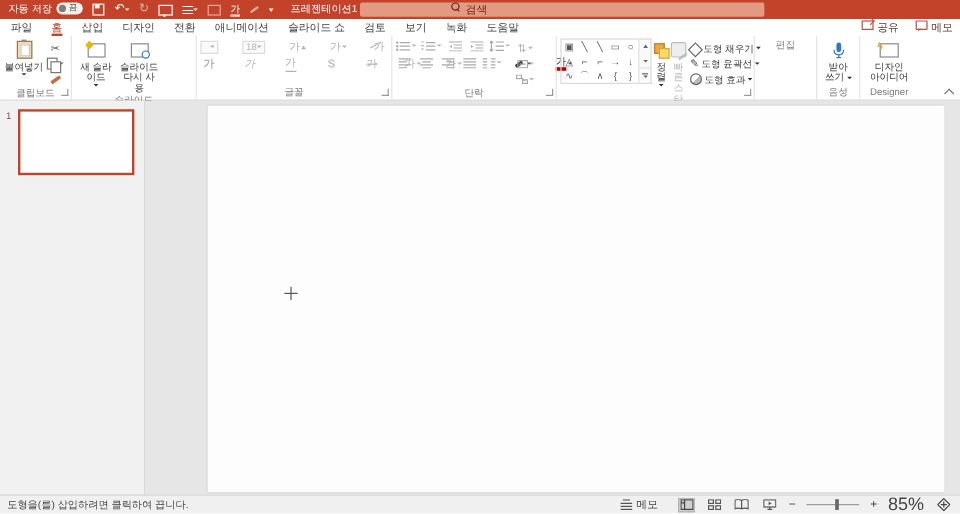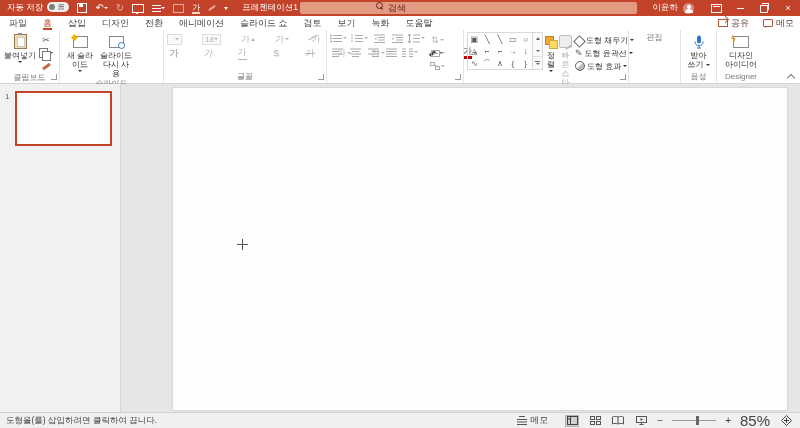--- a/index.html
+++ b/index.html
@@ -40,21 +40,21 @@
   .ic-min{width:7px;height:1px;background:#fff;}
   .ic-restore{width:6px;height:6px;border:1px solid #fff;position:relative;margin-top:1px;}
   .ic-restore:after{content:"";position:absolute;left:1px;top:-3px;width:6px;height:6px;border-top:1px solid #fff;border-right:1px solid #fff;}
 
   
   .tabrow{position:absolute;left:0;top:16px;width:800px;height:14px;background:#fff;display:flex;align-items:center;gap:16px;padding-left:9px;box-sizing:border-box;}
   .tab{font-size:9px;color:#404040;white-space:nowrap;position:relative;height:14px;line-height:14px;}
   .tab.active{color:#c2432a;}
   .tab.active:after{content:"";position:absolute;left:0;right:0;bottom:0;height:2px;background:#c2432a;}
   .tr-buttons{position:absolute;right:6px;top:16px;height:14px;display:flex;align-items:center;gap:14px;}
-  .chipbtn{display:flex;align-items:center;gap:3px;color:#5c3a32;font-size:9px;}
+  .chipbtn{display:flex;align-items:flex-start;gap:3px;color:#5c3a32;font-size:9px;}
   .ic-share{width:8px;height:6px;border:1px solid #b2543e;position:relative;}
   .ic-share:after{content:"";position:absolute;left:4px;top:-3px;width:4px;height:4px;border-top:1px solid #b2543e;border-right:1px solid #b2543e;transform:rotate(45deg);}
   .ic-comment{width:8px;height:6px;border:1px solid #b2543e;border-radius:1px;position:relative;}
   .ic-comment:after{content:"";position:absolute;left:1px;top:6px;width:0;height:0;border-top:2px solid #b2543e;border-right:3px solid transparent;}
 
   
   .ribbon{position:absolute;left:0;top:30px;width:800px;height:54px;background:#fff;border-bottom:1px solid #d5d5d5;display:flex;box-sizing:border-box;}
   .group{position:relative;display:flex;flex-direction:column;border-right:1px solid #e4e4e4;padding:2px 3px 0 3px;box-sizing:border-box;}
   .gbody{flex:1;display:flex;align-items:flex-start;gap:2px;}
   .glabel{height:12px;line-height:12px;text-align:center;font-size:8px;color:#7a7a7a;}
@@ -182,36 +182,20 @@
         </span>
       <span class="qicon">
           <span class="cd"></span>
         </span>
     </div>
     <span class="doc-title">프레젠테이션1 - PowerPoint</span>
     <div class="searchbox">
       <span class="mag"></span>
       <span>검색</span>
     </div>
-    <div class="tb-right">
-      <span class="username">이윤하</span>
-      <span class="avatar"></span>
-      <span class="winbtn">
-          <span class="ic-ribopt"></span>
-        </span>
-      <span class="winbtn">
-          <span class="ic-min"></span>
-        </span>
-      <span class="winbtn">
-          <span class="ic-restore"></span>
-        </span>
-      <span class="winbtn">
-          <span>×</span>
-        </span>
-    </div>
   </div>
 
   <div class="tabrow">
     <span class="tab">파일</span>
     <span class="tab active">홈</span>
     <span class="tab">삽입</span>
     <span class="tab">디자인</span>
     <span class="tab">전환</span>
     <span class="tab">애니메이션</span>
     <span class="tab">슬라이드 쇼</span>
@@ -425,20 +409,21 @@
           <span class="mini">
               <svg class="svgic" width="10" height="8">
                 <rect x="0.5" y="0.5" width="4" height="3" fill="none" stroke="#aaa"></rect>
                 <rect x="5.5" y="4.5" width="4" height="3" fill="none" stroke="#aaa"></rect>
                 <path d="M4.5 2.5l3 3" stroke="#aaa"></path>
               </svg>
               <span class="cd tiny gray"></span>
             </span>
         </div>
       </div>
+      <div class="glabel">단락</div>
       <span class="launcher"></span>
     </div>
 
     <div class="group" style="width:165px">
       <div class="gbody">
         <div style="display:flex">
           <div class="gallery">
             <span>▣</span>
             <span>╲</span>
             <span>╲</span>

